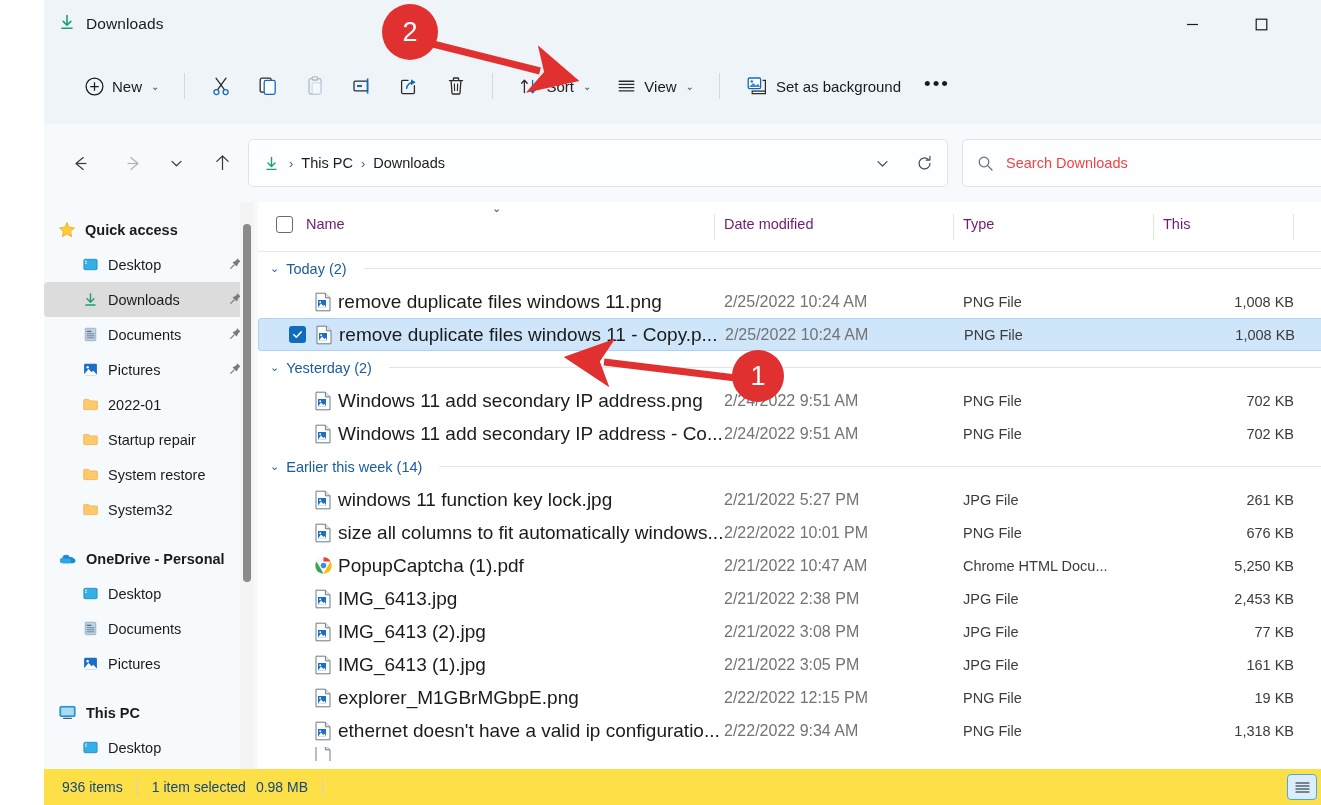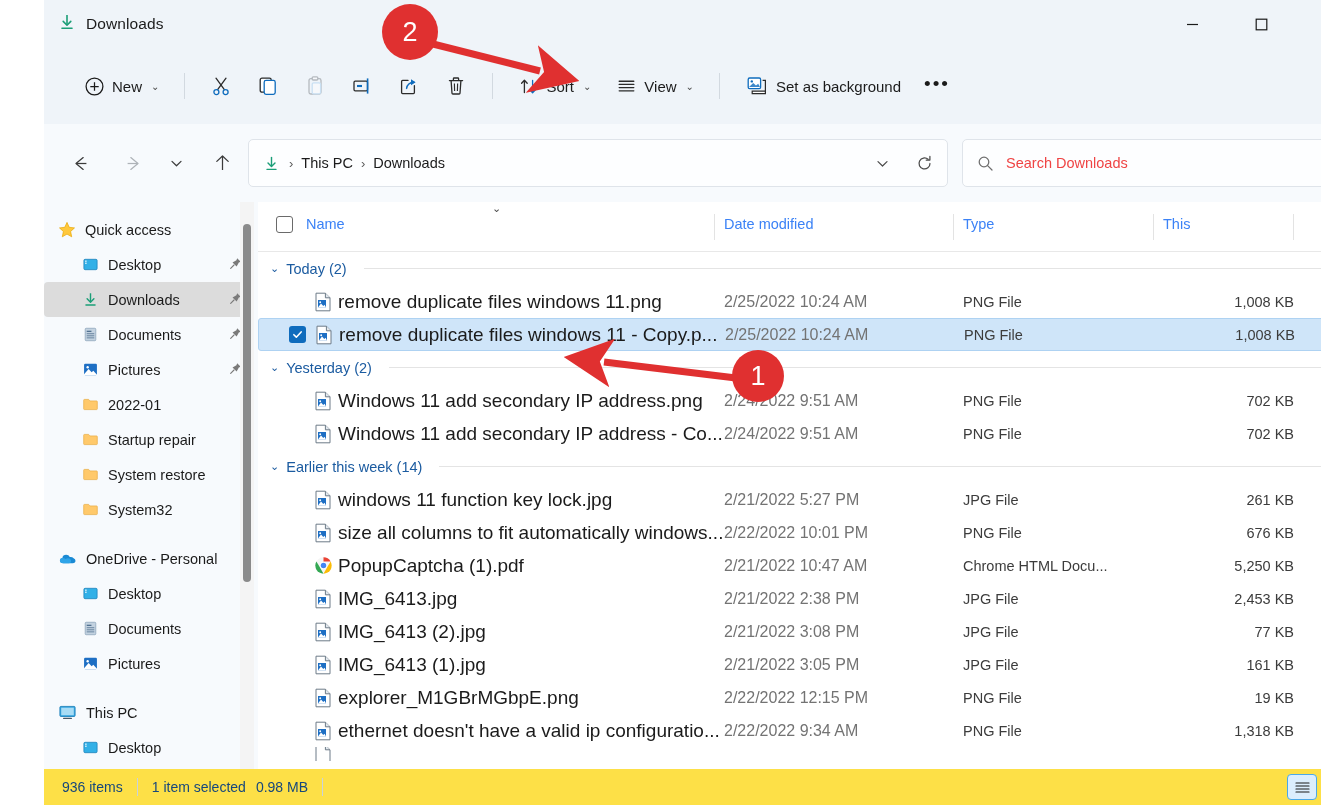--- a/index.html
+++ b/index.html
@@ -89,39 +89,39 @@
     position: relative; overflow: hidden; padding-top: 10px;
   }
   .nav-item {
     height: 35px; display: flex; align-items: center; gap: 9px;
     padding-right: 10px; border-radius: 4px; margin: 0 6px 0 0;
     position: relative;
   }
   .nav-item.selected { background: #dcdcdc; }
   .nav-item .lbl { font-size: 14.5px; color: #1b1b1b; white-space: nowrap; }
   .nav-item .pin { margin-left: auto; color: #7a7a7a; font-size: 13px; }
-  .lvl0 { padding-left: 14px; }
+  .lvl0 { padding-left: 14px; font-weight: bold; }
   .lvl1 { padding-left: 38px; }
   .grp-gap { height: 14px; }
   .sb-scroll {
     position: absolute; right: 4px; top: 0; width: 14px; height: 567px; background: #f4f4f4;
   }
   .sb-thumb {
     position: absolute; left: 3px; top: 22px; width: 8px; height: 358px;
     background: #8a8a8a; border-radius: 4px;
   }
 
   
   .filepane { flex: 1; position: relative; background: #fff; overflow: hidden; }
   .col-head {
     height: 50px; display: flex; align-items: center; position: relative;
     border-bottom: 1px solid #e8e8e8;
   }
   .col-head .ch {
-    font-size: 14.5px; color: #3b82f6; position: absolute; top: 14px;
+    font-size: 14.5px; color: #701a75; position: absolute; top: 14px;
   }
   .ch-divider { position: absolute; top: 12px; width: 1px; height: 26px; background: #e3e3e3; }
   .hdr-check {
     position: absolute; left: 18px; top: 14px; width: 17px; height: 17px;
     border: 1.6px solid #6a6a6a; border-radius: 3px;
   }
   .sort-caret {
     position: absolute; left: 234px; top: 0px; font-size: 11px; color: #4a4a4a;
   }
 

